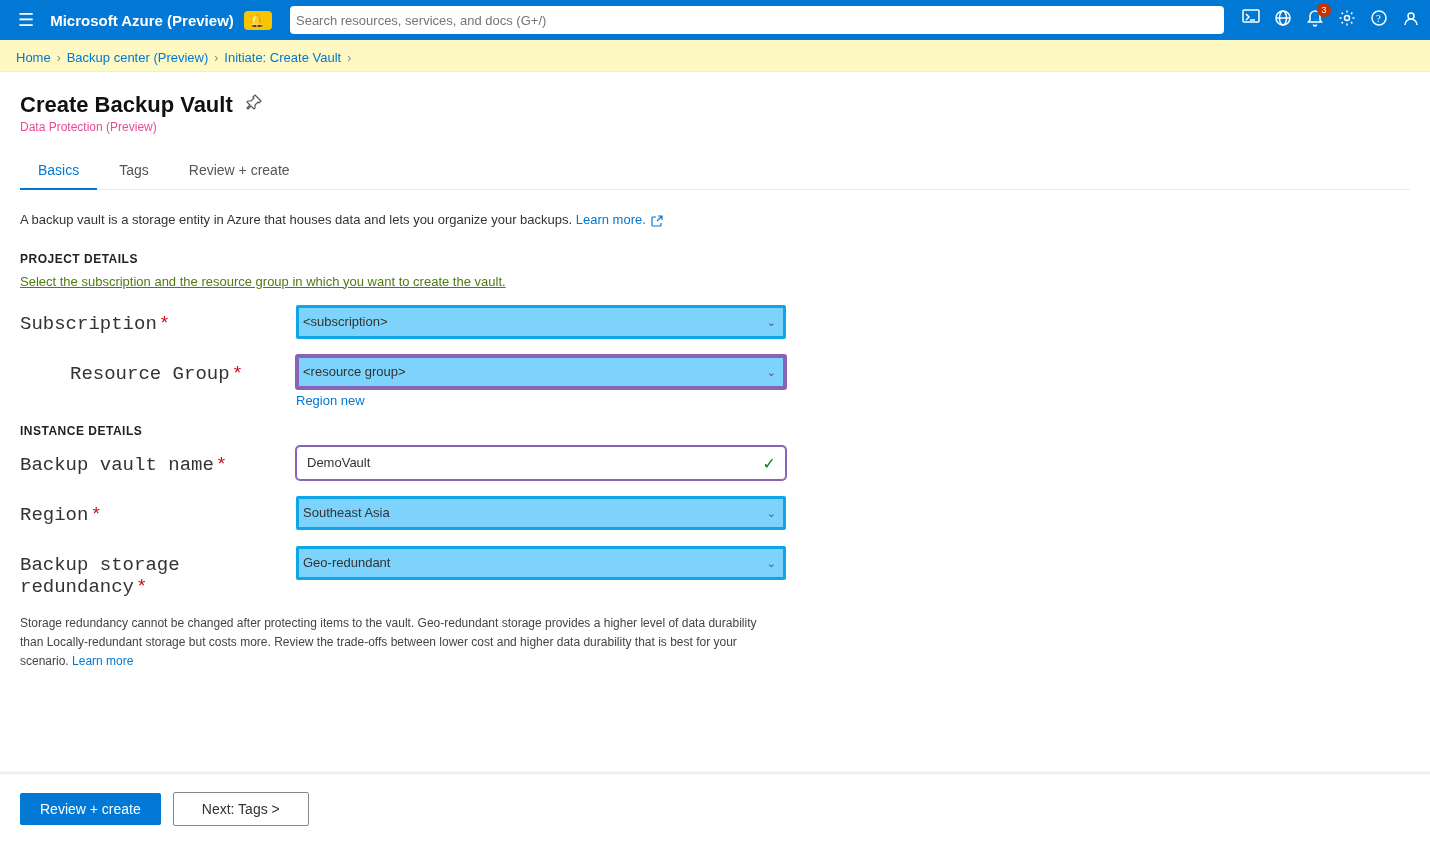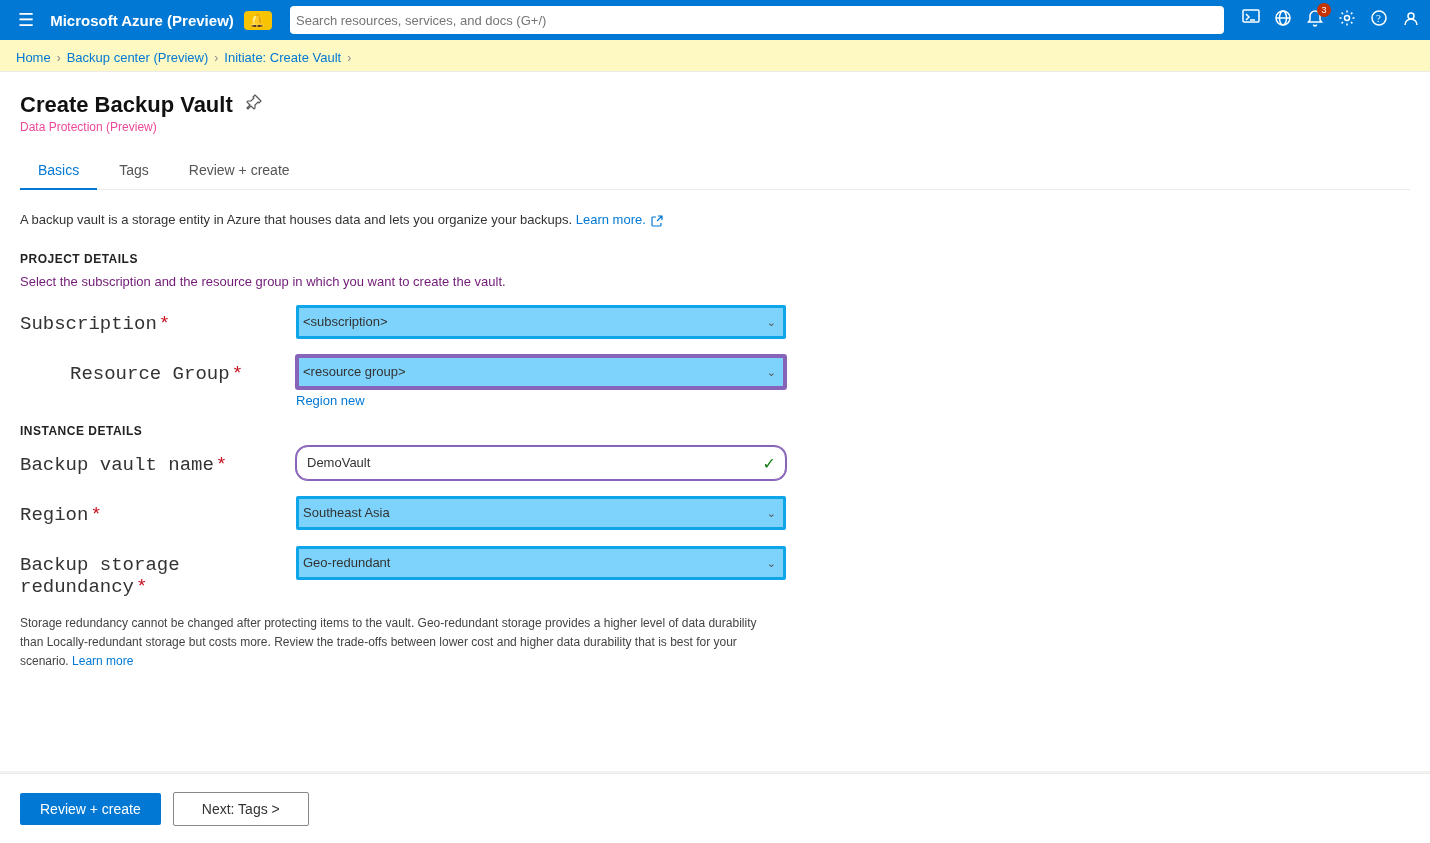--- a/index.html
+++ b/index.html
@@ -157,22 +157,23 @@
       font-size: 12px;
       font-weight: 700;
       text-transform: uppercase;
       letter-spacing: 0.5px;
       color: #222;
       margin-bottom: 8px;
       margin-top: 4px;
     }
     .section-desc {
       font-size: 13px;
-      color: #701a75;
+      color: #4d7c0f;
       margin-bottom: 16px;
+      text-decoration: underline;
     }
 
     
     .form-row {
       display: flex;
       align-items: flex-start;
       margin-bottom: 16px;
       gap: 16px;
     }
     .form-label {
@@ -222,21 +223,21 @@
 
     .input-wrapper {
       position: relative;
       width: 100%;
       max-width: 490px;
     }
     .input-wrapper input {
       width: 100%;
       height: 34px;
       border: 1px solid #8764b8;
-      border-radius: 12px;
+      border-radius: 4px;
       padding: 0 36px 0 10px;
       font-size: 13px;
       outline: none;
       color: #333;
       box-shadow: 0 0 0 1px #8764b8;
     }
     .input-check {
       position: absolute;
       right: 10px;
       top: 50%;

